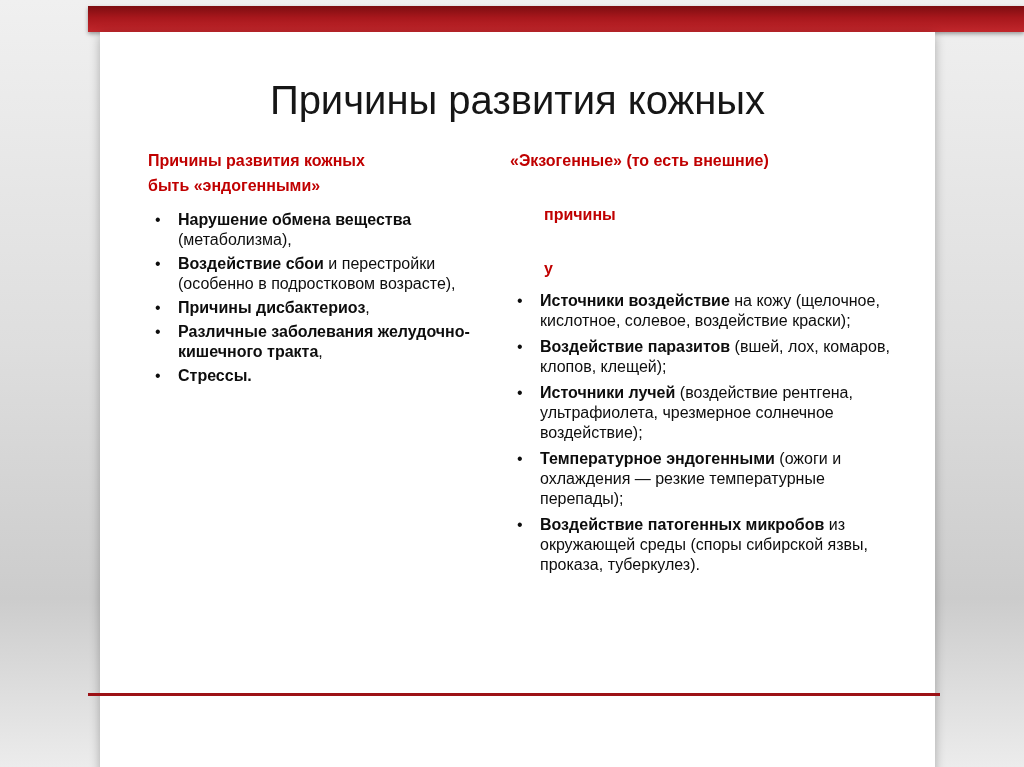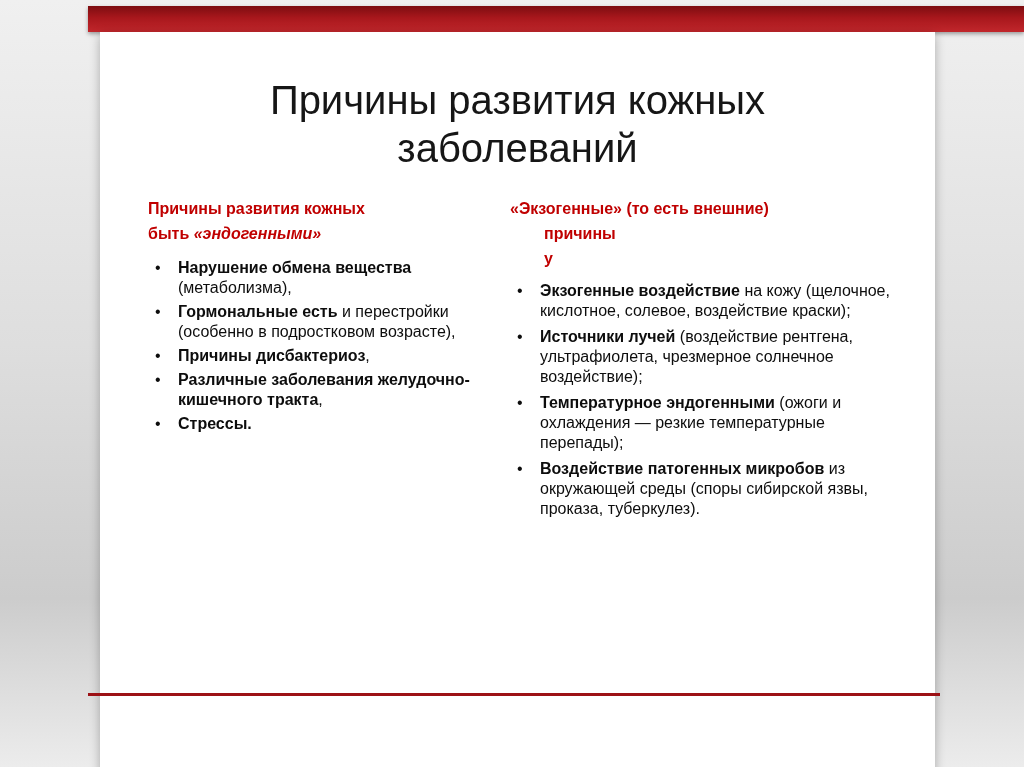--- a/index.html
+++ b/index.html
@@ -35,22 +35,22 @@
   .columns { display: flex; margin-top: 24px; }
   .col-left  { margin-left: 48px; width: 330px; flex: none; }
   .col-right { margin-left: 32px; width: 382px; flex: none; }
   .intro {
     color: var(--text-red, #c00000);
     font-weight: bold;
     font-size: 16px;
     line-height: 25px;
   }
   .intro div { white-space: nowrap; }
-  .intro .indent { padding-left: 34px; }
-  .ital { font-style: italic; }
+  .intro .indent { padding-left: 34px; margin-top: 29px; }
+  .ital { }
   ul.bullets {
     list-style: none;
     margin: 12px 0 0;
     padding: 0;
     font-size: 16px;
     line-height: 20px;
     color: #0d0d0d;
   }
   ul.bullets li {
     position: relative;
@@ -75,47 +75,47 @@
 </style>
 </head>
 <body>
 
 <div class="top-bar"></div>
 
 <div class="slide">
 
   <h1 class="slide-title">
     <span>Причины развития кожных</span>
-    <span>заболеваний</span>
   </h1>
 
   <div class="columns">
 
     <div class="col-left">
       <div class="intro">
         <div>Причины развития кожных</div>
         <div><span>быть </span><span class="ital">«эндогенными»</span></div>
       </div>
       <ul class="bullets">
         <li><span class="b">Нарушение обмена вещества</span><span> (метаболизма),</span></li>
-        <li><span class="b">Гормональные есть</span><span> и перестройки (особенно в подростковом возрасте),</span></li>
+        <li><span class="b">Воздействие сбои</span><span> и перестройки (особенно в подростковом возрасте),</span></li>
         <li><span class="b">Причины дисбактериоз</span><span>,</span></li>
         <li><span class="b">Различные заболевания желудочно-кишечного тракта</span><span>,</span></li>
         <li><span class="b">Стрессы.</span><span></span></li>
       </ul>
     </div>
 
     <div class="col-right">
       <div class="intro">
         <div>«Экзогенные» (то есть внешние)</div>
         <div class="indent">причины</div>
         <div class="indent">у</div>
       </div>
       <ul class="bullets">
-        <li><span class="b">Экзогенные воздействие</span><span> на кожу (щелочное, кислотное, солевое, воздействие краски);</span></li>
+        <li><span class="b">Источники воздействие</span><span> на кожу (щелочное, кислотное, солевое, воздействие краски);</span></li>
+        <li><span class="b">Воздействие паразитов</span><span> (вшей, лох, комаров, клопов, клещей);</span></li>
         <li><span class="b">Источники лучей</span><span> (воздействие рентгена, ультрафиолета, чрезмерное солнечное воздействие);</span></li>
         <li><span class="b">Температурное эндогенными</span><span> (ожоги и охлаждения — резкие температурные перепады);</span></li>
         <li><span class="b">Воздействие патогенных микробов</span><span> из окружающей среды (споры сибирской язвы, проказа, туберкулез).</span></li>
       </ul>
     </div>
 
   </div>
 </div>
 
 <div class="bottom-line"></div>

